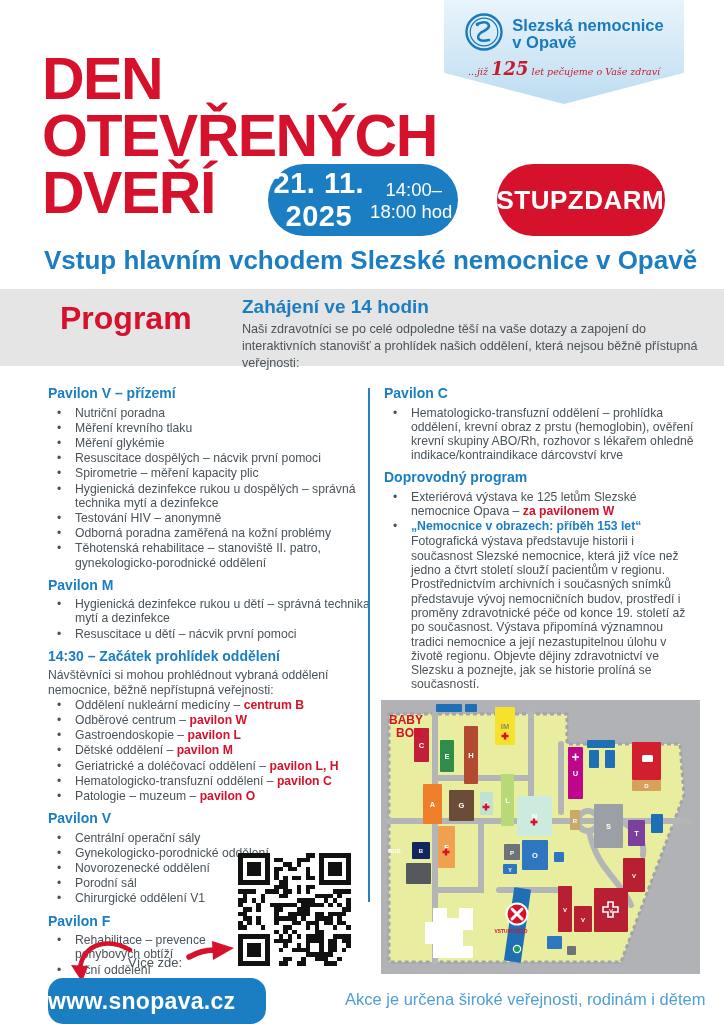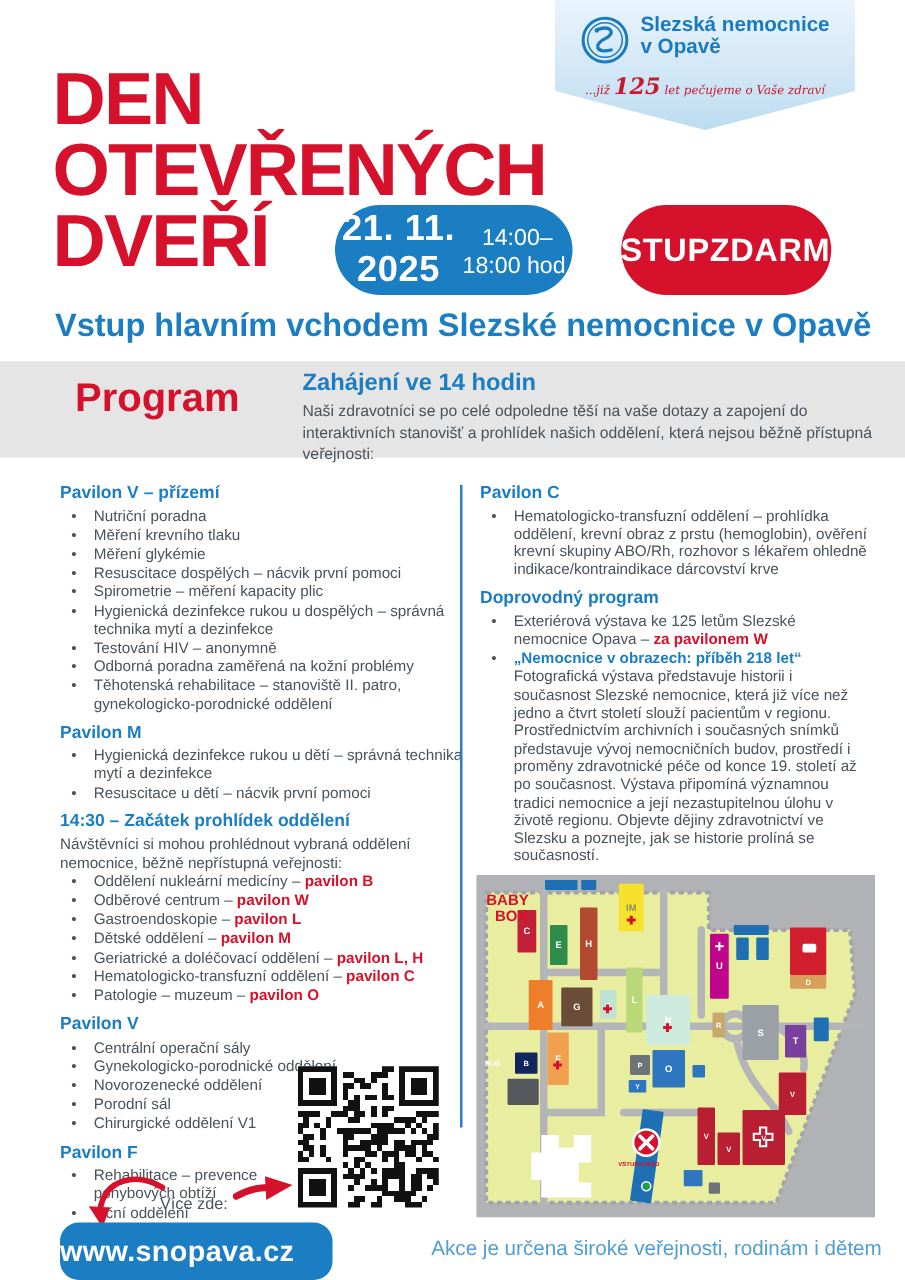--- a/index.html
+++ b/index.html
@@ -2,21 +2,21 @@
 <html><head>
 <meta charset="utf-8">
 <style>
   html,body{margin:0;padding:0;background:#9a9a9a;}
   .page{position:relative;width:724px;height:1024px;background:#ffffff;overflow:hidden;
         font-family:"Liberation Sans",sans-serif;margin:0 auto;}
   
   .logo-badge{position:absolute;left:444px;top:0;width:240px;height:104px;
     background:linear-gradient(180deg,#e9f4fc 0%,#cfe6f5 60%,#bcdcf0 100%);
     clip-path:polygon(0 0,100% 0,100% 70%,50% 100%,0 70%);}
-  .logo-row{display:flex;justify-content:center;gap:8px;padding-top:12px;}
+  .logo-row{display:flex;align-items:center;justify-content:center;gap:8px;padding-top:12px;}
   .logo-name{color:#1a7abf;font-weight:bold;font-size:16.5px;line-height:1.05;}
   .logo-tagline{margin-top:2px;text-align:center;color:#c81a2e;
     font-family:"DejaVu Serif",serif;font-style:italic;font-size:9.5px;}
   .logo-tagline b{font-size:18px;font-weight:bold;}
   .main-title{position:absolute;left:42px;top:51px;color:#d5112b;font-weight:800;
     font-size:59px;line-height:57px;letter-spacing:-1.5px;}
   .pill{position:absolute;border-radius:37px;color:#fff;display:flex;
     align-items:center;justify-content:center;text-align:center;}
   .date-pill{left:268px;top:164px;width:190px;height:72px;background:#1b7ec2;}
   .date-line{font-size:29px;font-weight:800;letter-spacing:.5px;}
@@ -121,21 +121,21 @@
       <div class="sec-heading">Pavilon M</div>
       <ul class="bullets">
           <li>Hygienická dezinfekce rukou u dětí – správná technika mytí a dezinfekce</li>
           <li>Resuscitace u dětí – nácvik první pomoci</li>
         </ul>
     </div>
     <div class="sec">
       <div class="sec-heading">14:30 – Začátek prohlídek oddělení</div>
       <div class="sec-intro">Návštěvníci si mohou prohlédnout vybraná oddělení nemocnice, běžně nepřístupná veřejnosti:</div>
       <ul class="bullets">
-          <li>Oddělení nukleární medicíny – <span class="em-red">pavilon B</span></li>
+          <li>Oddělení nukleární medicíny – <span class="em-red">centrum B</span></li>
           <li>Odběrové centrum – <span class="em-red">pavilon W</span></li>
           <li>Gastroendoskopie – <span class="em-red">pavilon L</span></li>
           <li>Dětské oddělení – <span class="em-red">pavilon M</span></li>
           <li>Geriatrické a doléčovací oddělení – <span class="em-red">pavilon L, H</span></li>
           <li>Hematologicko-transfuzní oddělení – <span class="em-red">pavilon C</span></li>
           <li>Patologie – muzeum – <span class="em-red">pavilon O</span></li>
         </ul>
     </div>
     <div class="sec">
       <div class="sec-heading">Pavilon V</div>
@@ -162,21 +162,21 @@
     <div class="sec">
       <div class="sec-heading">Pavilon C</div>
       <ul class="bullets">
           <li>Hematologicko-transfuzní oddělení – prohlídka oddělení, krevní obraz z prstu (hemoglobin), ověření krevní skupiny ABO/Rh, rozhovor s lékařem ohledně indikace/kontraindikace dárcovství krve</li>
         </ul>
     </div>
     <div class="sec">
       <div class="sec-heading">Doprovodný program</div>
       <ul class="bullets">
           <li>Exteriérová výstava ke 125 letům Slezské nemocnice Opava – <span class="em-red">za pavilonem W</span></li>
-          <li><span class="em-blue">„Nemocnice v obrazech: příběh 218 let“</span></li>
+          <li><span class="em-blue">„Nemocnice v obrazech: příběh 153 let“</span></li>
         </ul>
       <div class="sub-par">Fotografická výstava představuje historii i současnost Slezské nemocnice, která již více než jedno a čtvrt století slouží pacientům v regionu. Prostřednictvím archivních i současných snímků představuje vývoj nemocničních budov, prostředí i proměny zdravotnické péče od konce 19. století až po současnost. Výstava připomíná významnou tradici nemocnice a její nezastupitelnou úlohu v životě regionu. Objevte dějiny zdravotnictví ve Slezsku a poznejte, jak se historie prolíná se současností.</div>
     </div>
     <div class="sec">
       <div class="sec-heading">Mapa areálu nemocnice</div>
     </div>
   </div>
 
   <div class="map">
     <svg id="map-svg" width="319" height="274" viewBox="0 0 319 274">

